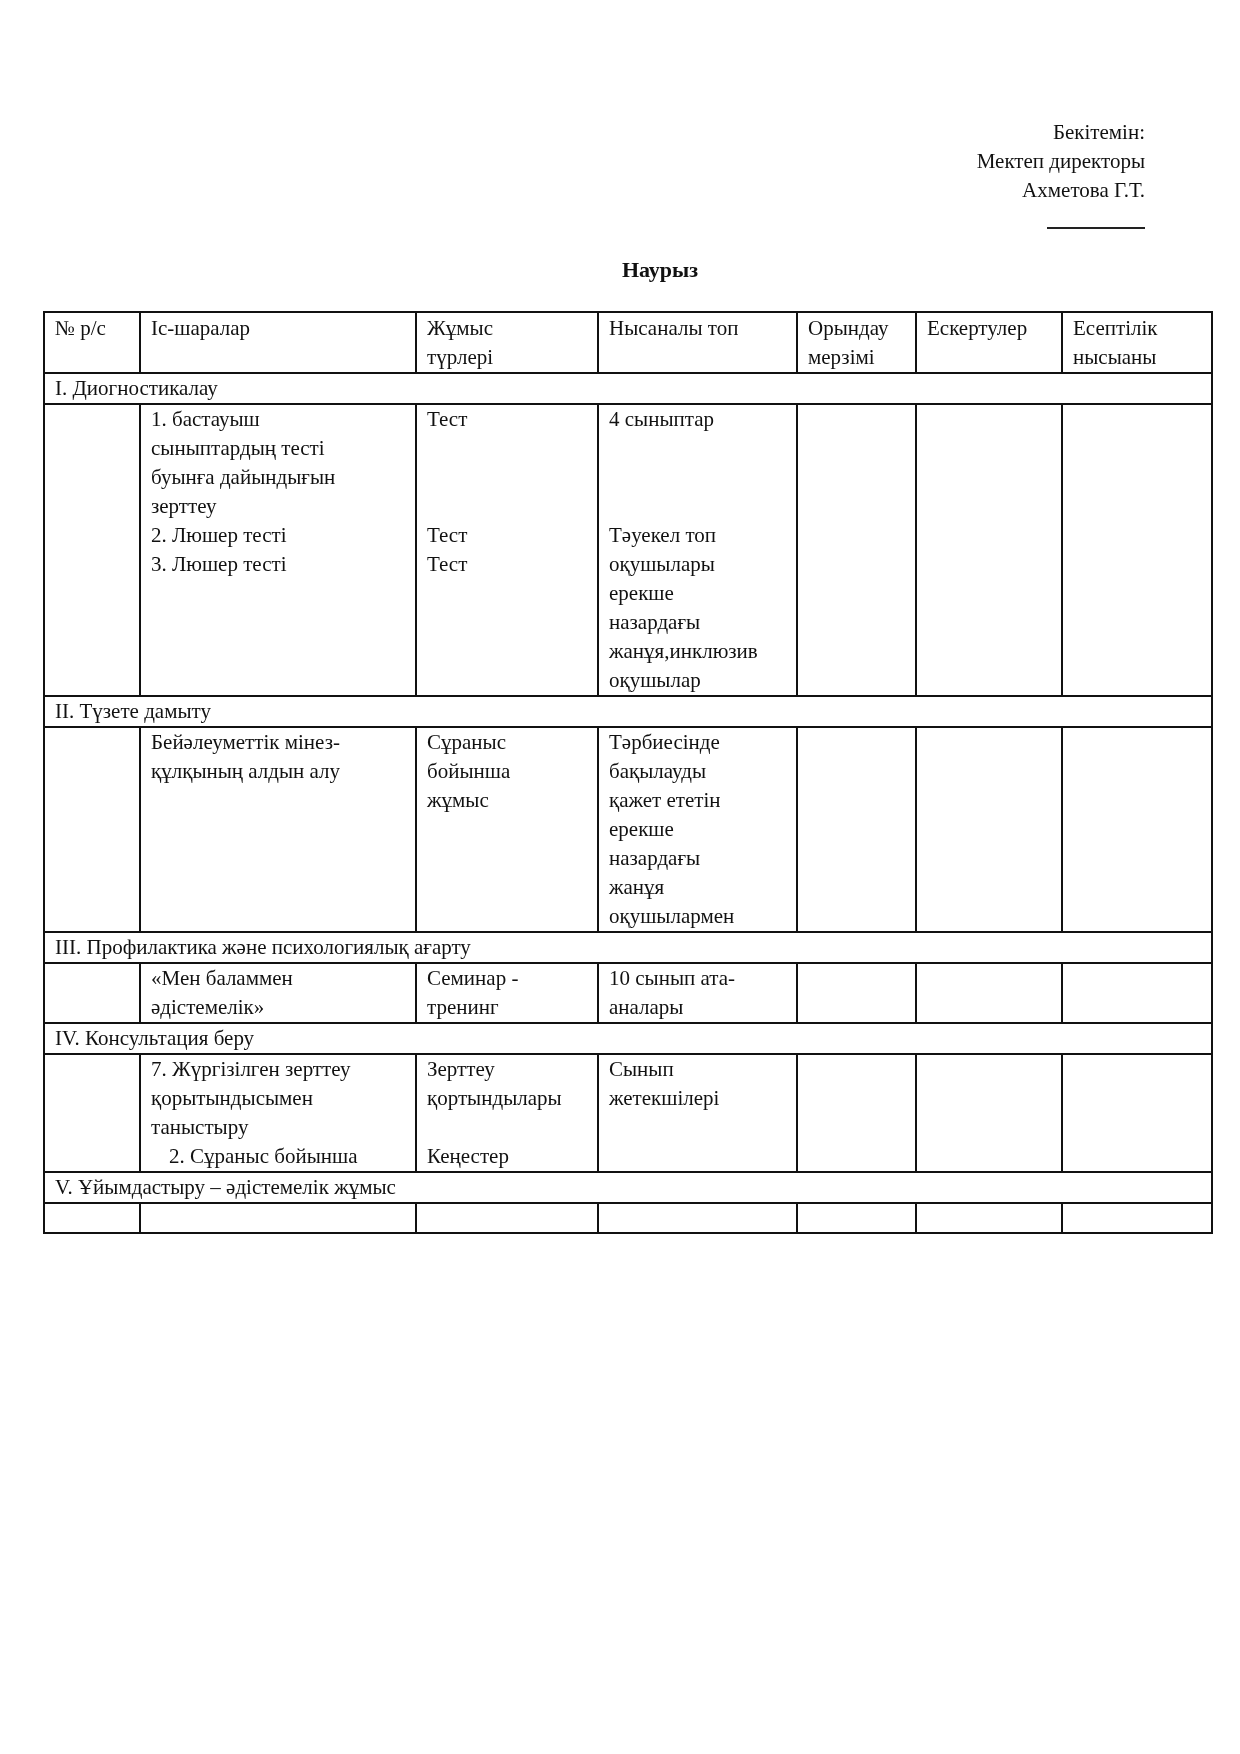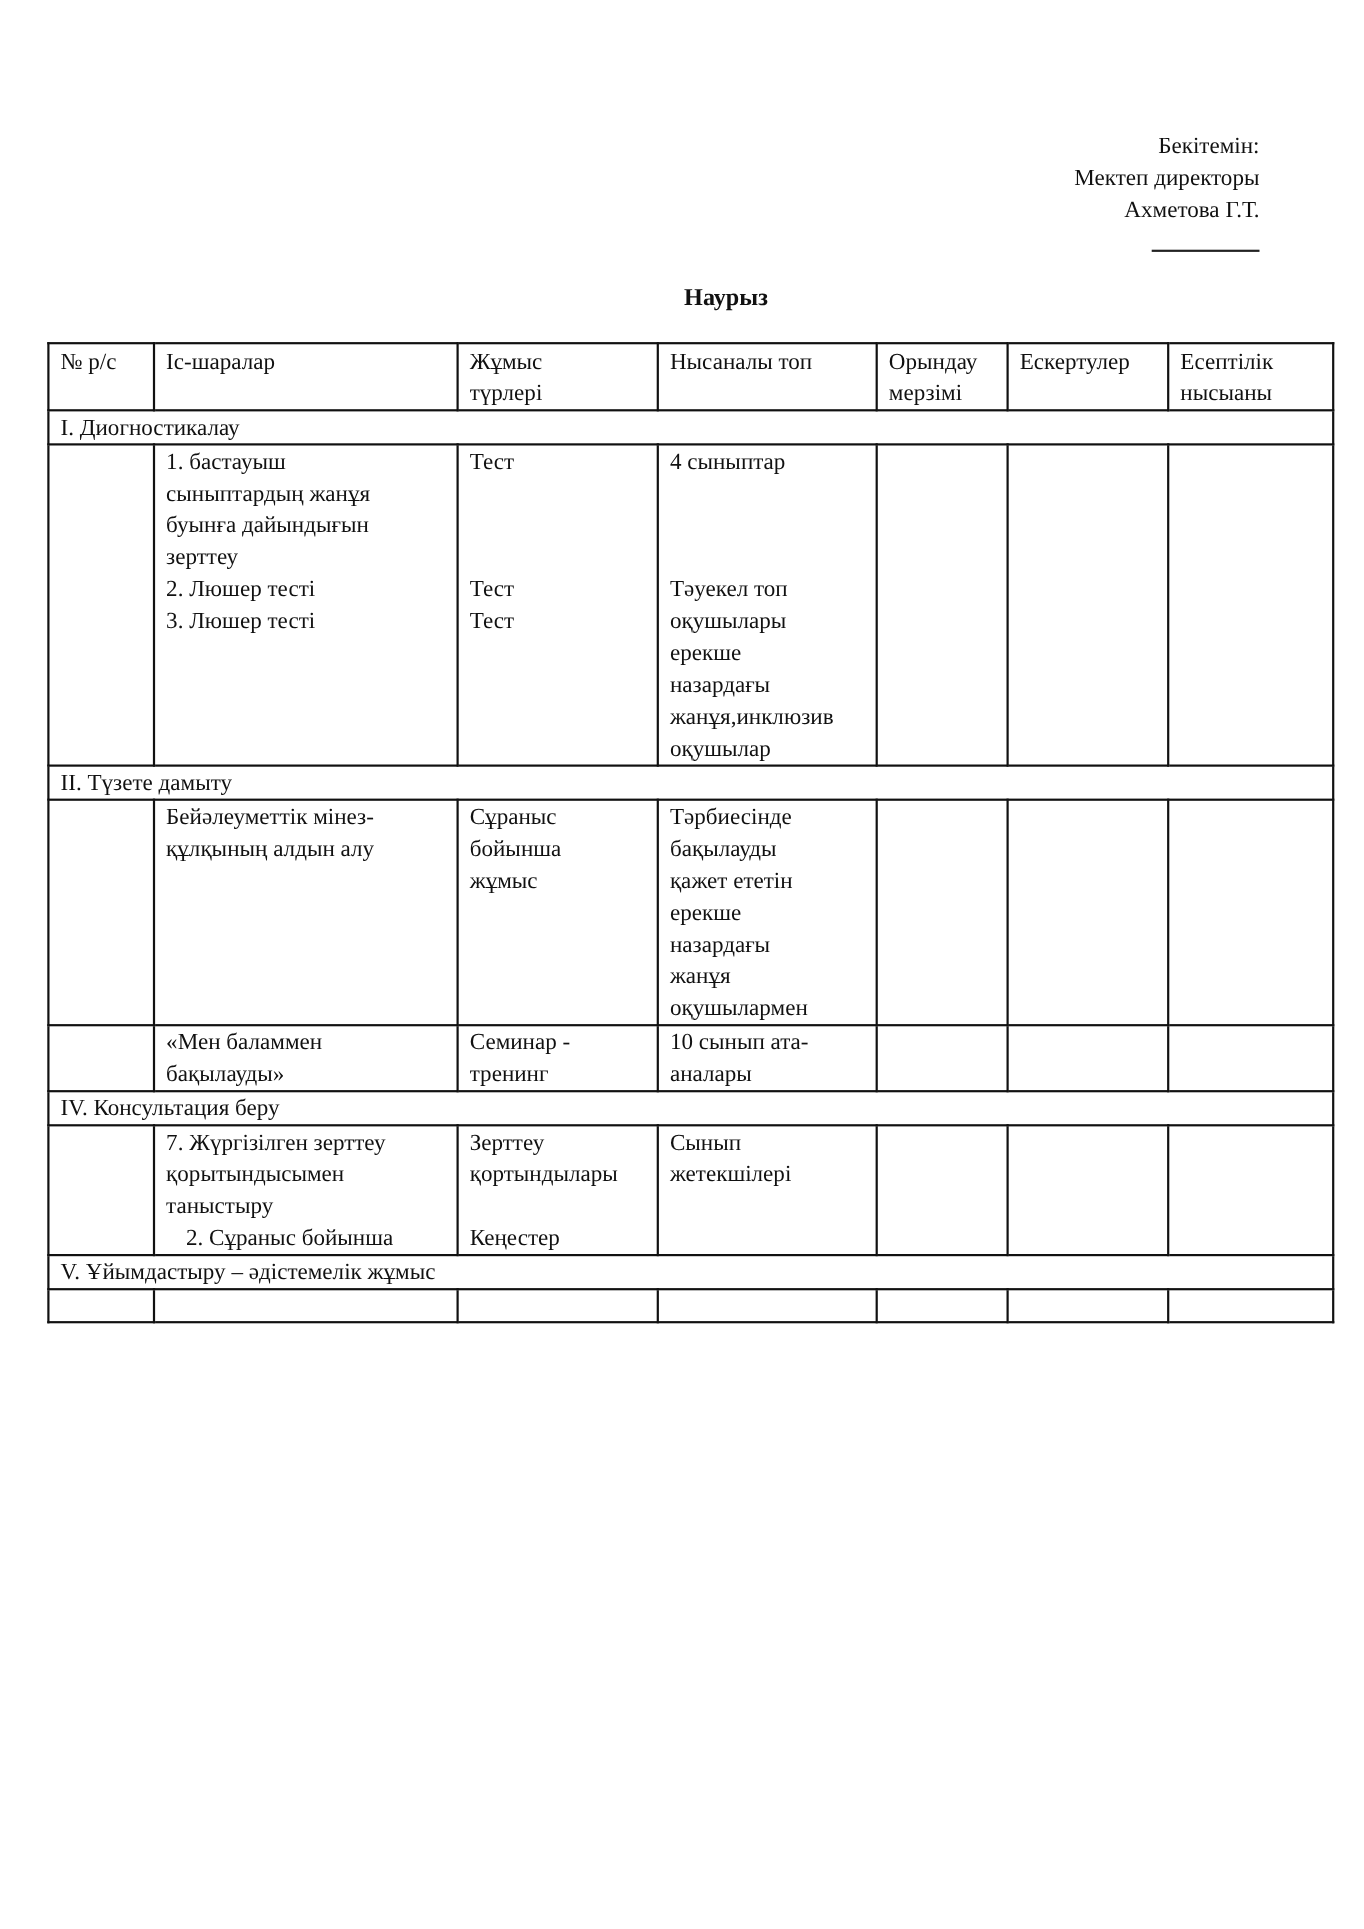--- a/index.html
+++ b/index.html
@@ -64,21 +64,21 @@
     </tr>
   </thead>
   <tbody id="tbody">
       <tr class="sec">
         <td colspan="7">I. Диогностикалау</td>
       </tr>
       <tr style="height: 287px;">
         <td></td>
         <td>
           <span class="line" style="min-height: 29px;">1. бастауыш</span>
-          <span class="line" style="min-height: 29px;">сыныптардың жанұя</span>
+          <span class="line" style="min-height: 29px;">сыныптардың тесті</span>
           <span class="line" style="min-height: 29px;">буынға дайындығын</span>
           <span class="line" style="min-height: 29px;">зерттеу</span>
           <span class="line" style="min-height: 29px;">2. Люшер тесті</span>
           <span class="line" style="min-height: 29px;">3. Люшер тесті</span>
         </td>
         <td>
           <span class="line" style="min-height: 29px;">Тест</span>
           <span class="line" style="min-height: 29px;"></span>
           <span class="line" style="min-height: 29px;"></span>
           <span class="line" style="min-height: 29px;"></span>
@@ -121,25 +121,28 @@
           <span class="line" style="min-height: 29px;">қажет ететін</span>
           <span class="line" style="min-height: 29px;">ерекше</span>
           <span class="line" style="min-height: 29px;">назардағы</span>
           <span class="line" style="min-height: 29px; font-family: Liberation Serif, serif;">жанұя</span>
           <span class="line" style="min-height: 29px;">оқушылармен</span>
         </td>
         <td></td>
         <td></td>
         <td></td>
       </tr>
+      <tr class="sec">
+        <td colspan="7">III. Профилактика және психологиялық ағарту</td>
+      </tr>
       <tr style="height: 58px;">
         <td></td>
         <td>
           <span class="line" style="min-height: 29px;">«Мен баламмен</span>
-          <span class="line" style="min-height: 29px;">бақылауды»</span>
+          <span class="line" style="min-height: 29px;">әдістемелік»</span>
         </td>
         <td>
           <span class="line" style="min-height: 29px;">Семинар -</span>
           <span class="line" style="min-height: 29px;">тренинг</span>
         </td>
         <td>
           <span class="line" style="min-height: 29px;">10 сынып ата-</span>
           <span class="line" style="min-height: 29px;">аналары</span>
         </td>
         <td></td>

